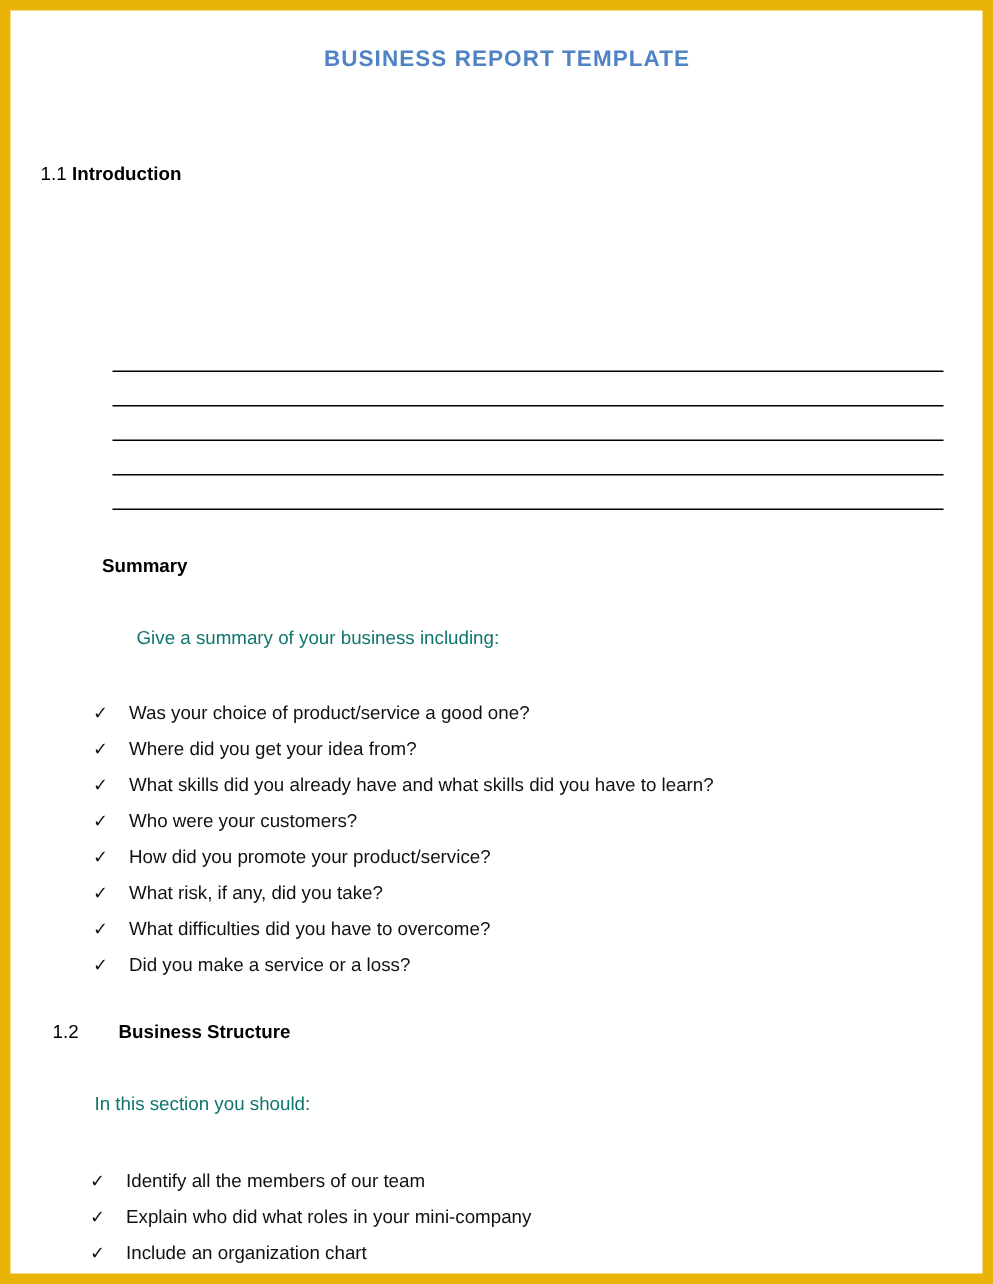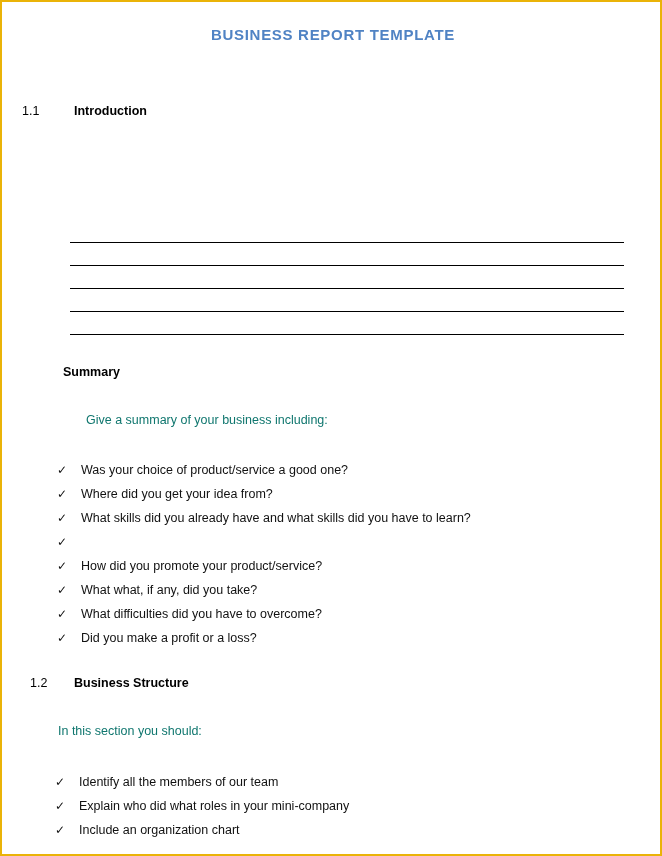--- a/index.html
+++ b/index.html
@@ -13,21 +13,21 @@
     font-family: "Liberation Sans", sans-serif;
     -webkit-font-smoothing: antialiased;
   }
 
   .page {
     position: relative;
     width: 662px;
     height: 856px;
     box-sizing: border-box;
     background: #ffffff;
-    border: 2px solid #eab308;
+    border: 7px solid #eab308;
     overflow: hidden;
   }
 
   
   .doc-title {
     position: absolute;
     left: 0;
     top: 24px;
     width: 662px;
     text-align: center;
@@ -50,21 +50,21 @@
     position: absolute;
     font-weight: normal;
     color: #000000;
   }
   .section-heading .sec-label {
     display: inline-block;
   }
 
   #heading-intro { left: 20px; top: 102px; text-align: center; }
   #heading-intro .sec-num { left: 0; top: 0; }
-  #heading-intro .sec-label { margin-left: 52px; }
+  #heading-intro .sec-label { margin-left: 21px; }
 
   #heading-structure { left: 28px; top: 674px; }
   #heading-structure .sec-num { left: 0; top: 0; }
   #heading-structure .sec-label { margin-left: 44px; }
 
   
   .plain-heading {
     position: absolute;
     font-size: 12.5px;
     font-weight: bold;
@@ -180,36 +180,37 @@
     <li class="check-item">
       <span class="tick">✓</span>
       <span class="ctext">Where did you get your idea from?</span>
     </li>
     <li class="check-item">
       <span class="tick">✓</span>
       <span class="ctext">What skills did you already have and what skills did you have to learn?</span>
     </li>
     <li class="check-item">
       <span class="tick">✓</span>
+      <span class="ctext">Who were your customers?</span>
     </li>
     <li class="check-item">
       <span class="tick">✓</span>
       <span class="ctext">How did you promote your product/service?</span>
     </li>
     <li class="check-item">
       <span class="tick">✓</span>
-      <span class="ctext">What what, if any, did you take?</span>
+      <span class="ctext">What risk, if any, did you take?</span>
     </li>
     <li class="check-item">
       <span class="tick">✓</span>
       <span class="ctext">What difficulties did you have to overcome?</span>
     </li>
     <li class="check-item">
       <span class="tick">✓</span>
-      <span class="ctext">Did you make a profit or a loss?</span>
+      <span class="ctext">Did you make a service or a loss?</span>
     </li>
   </ul>
 
   <div class="section-heading" id="heading-structure">
     <span class="sec-num">1.2</span>
     <span class="sec-label">Business Structure</span>
   </div>
 
   <div class="lead-text" id="lead-structure">In this section you should:</div>
 

